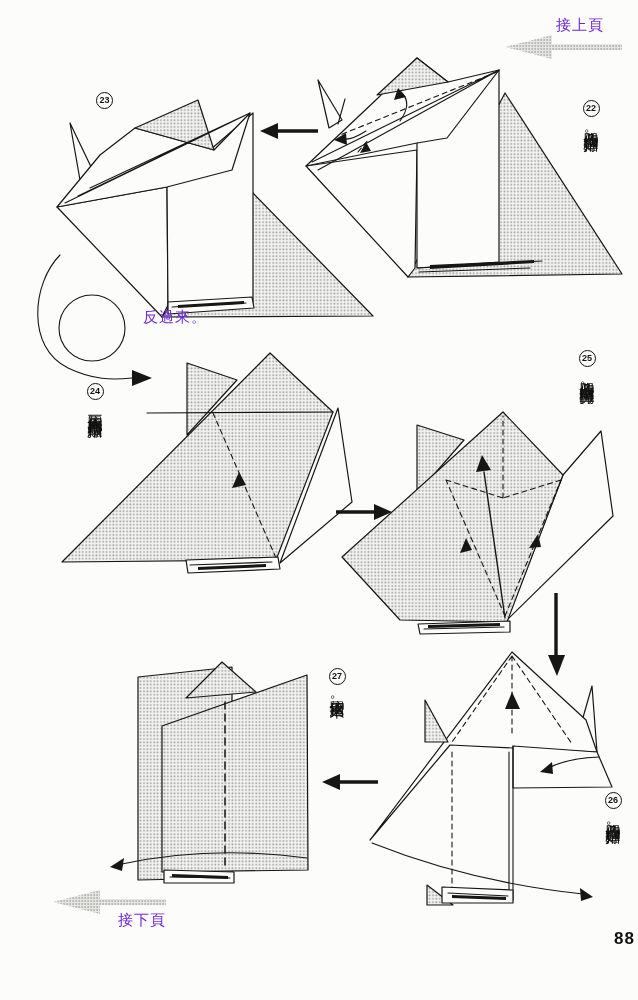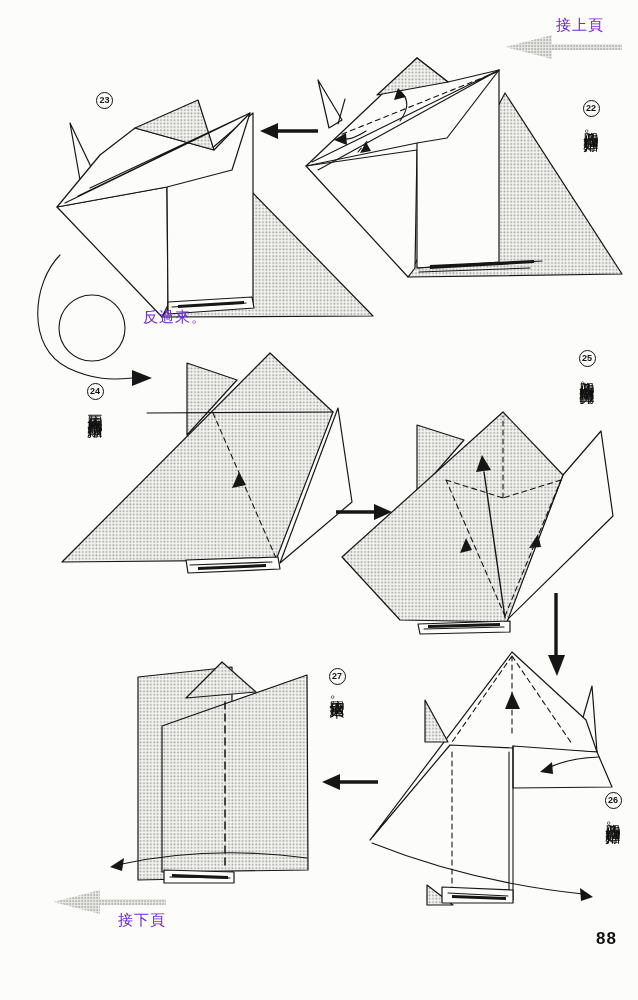--- a/index.html
+++ b/index.html
@@ -194,15 +194,15 @@
   <div class="vlabel" style="left:578px;top:792px;width:44px;height:104px;">
     <span class="badge">26</span><span>依凹凸摺線摺好。</span>
   </div>
 
   <div class="vlabel" style="left:324px;top:668px;width:22px;height:124px;">
     <span class="badge">27</span><span>依圖摺過來。</span>
   </div>
 
   <div class="hlabel" style="left:118px;top:911px;">接下頁</div>
 
-  <div class="pagenum" style="left:596px;top:929px;">88</div>
+  <div class="pagenum" style="left:614px;top:929px;">88</div>
 
 </div>
 
 </body></html>

